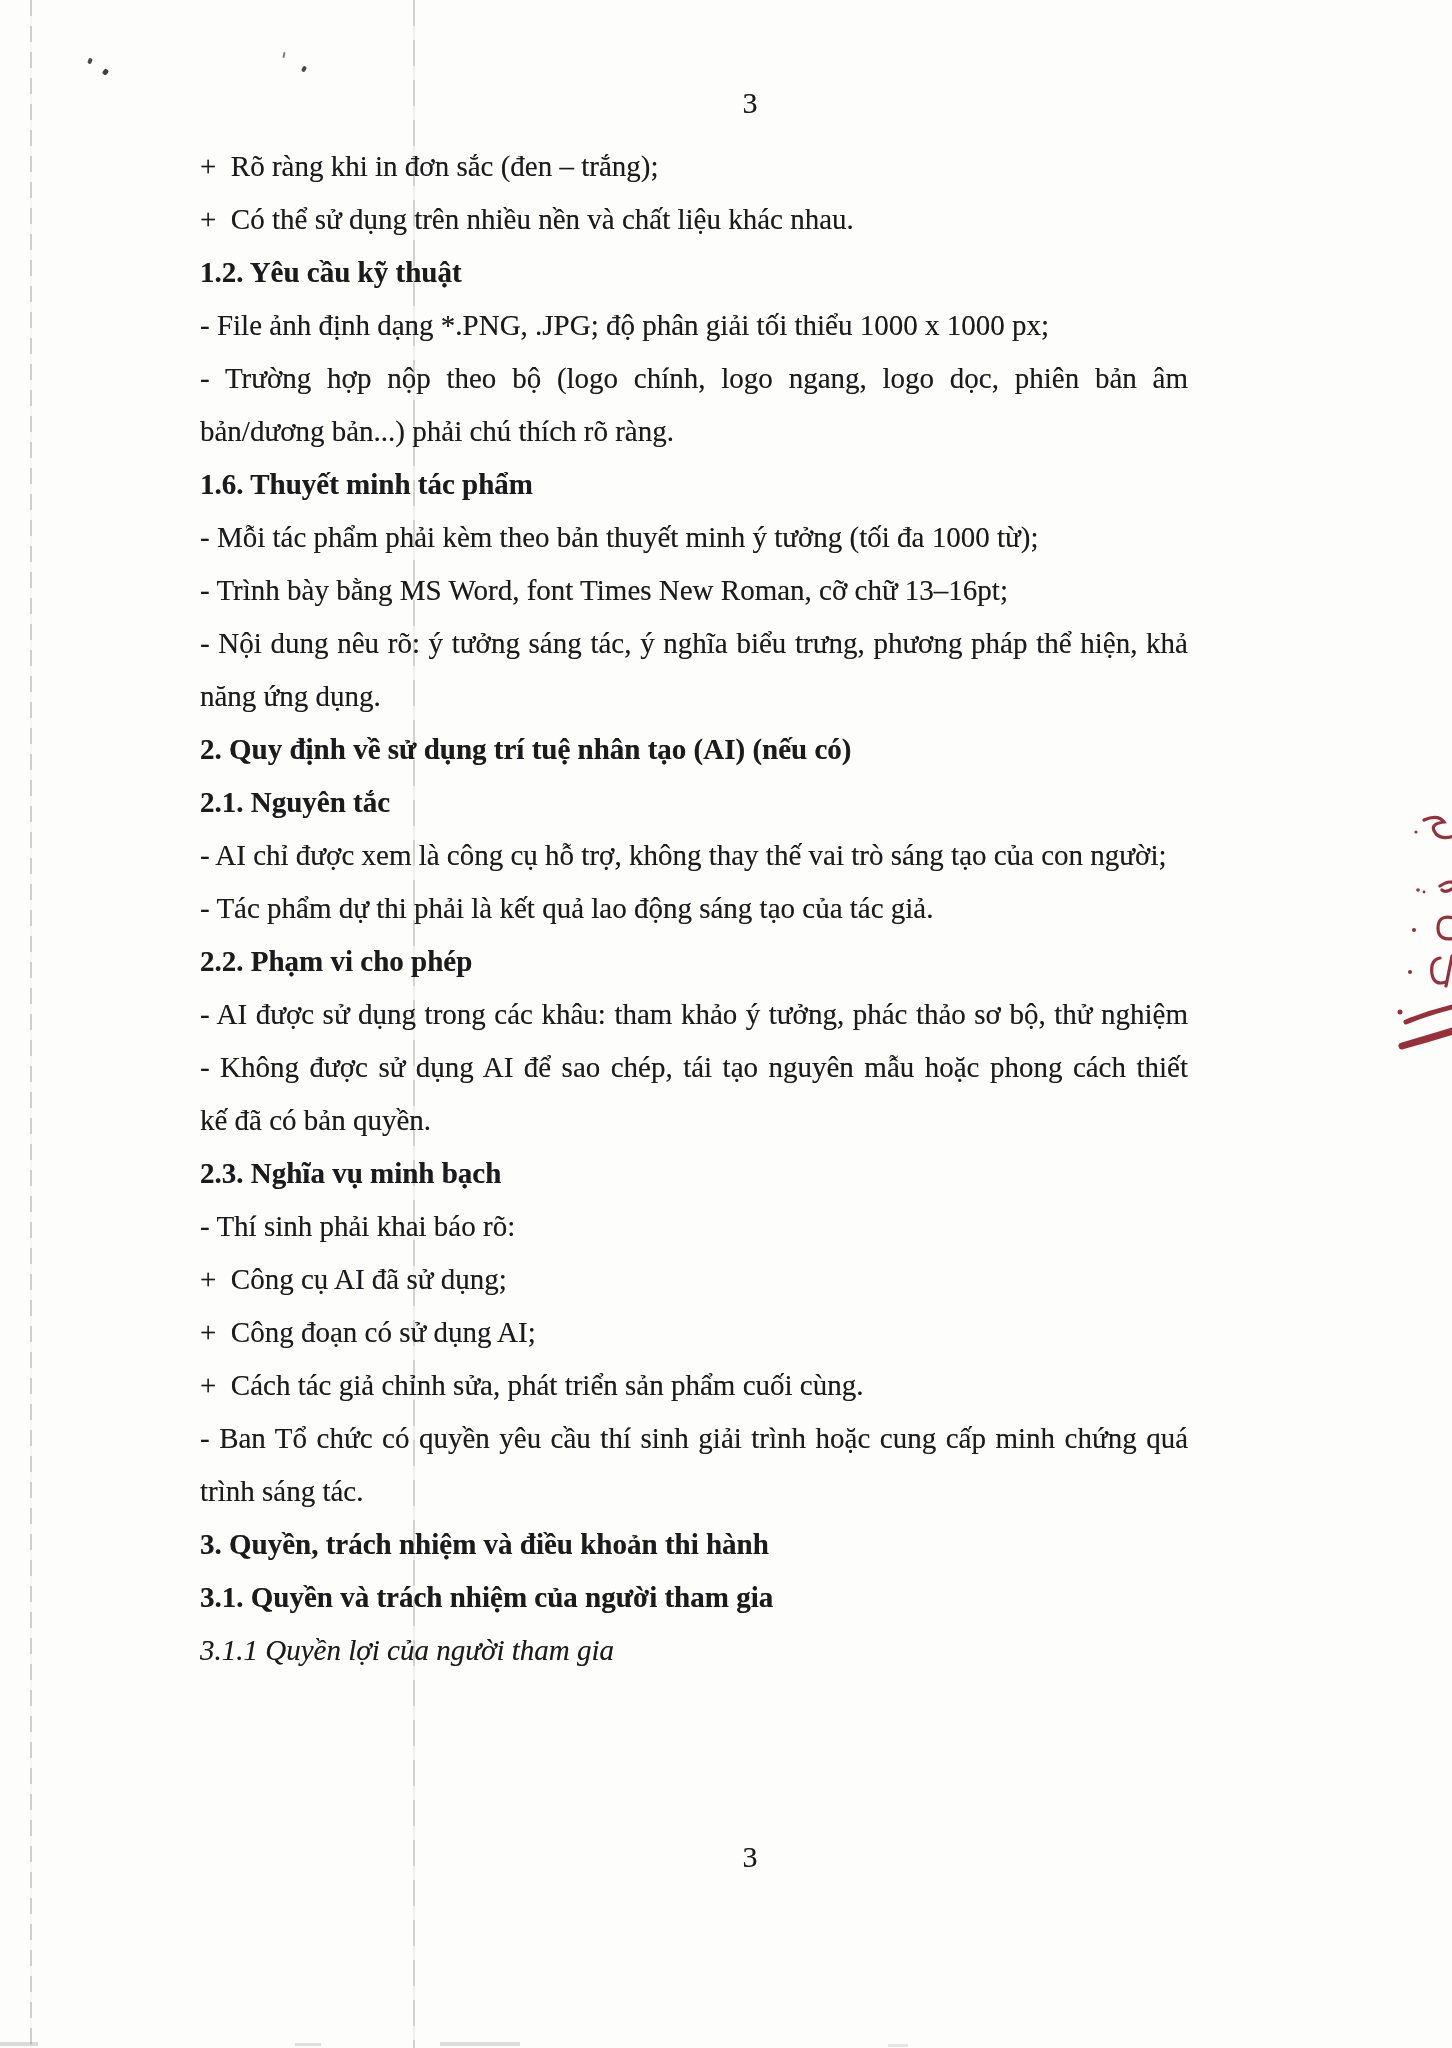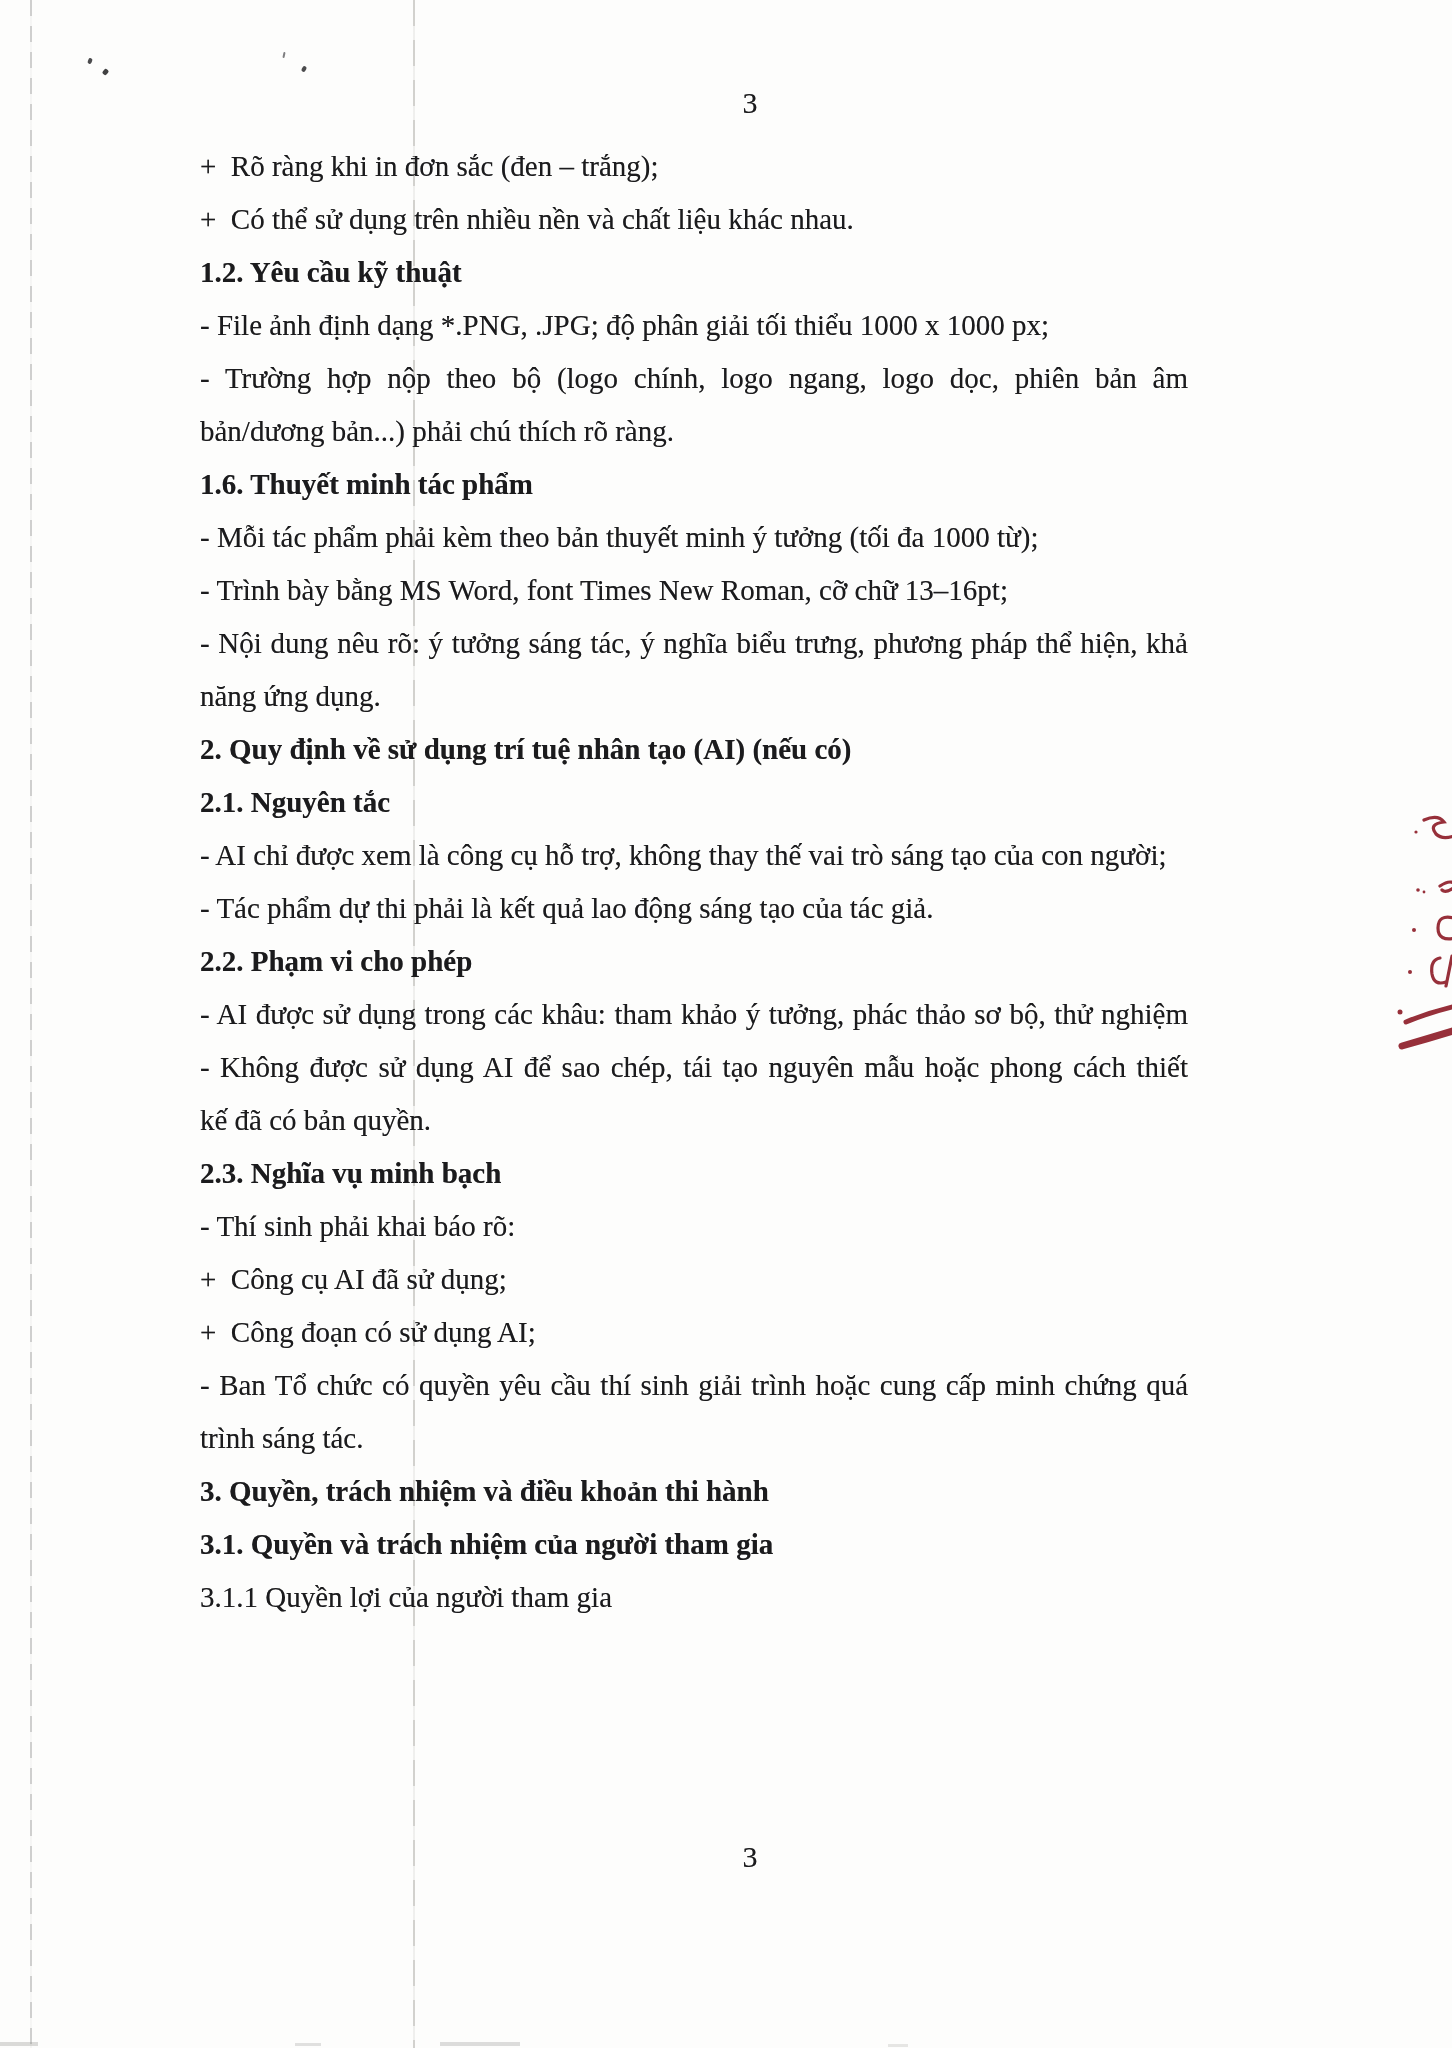--- a/index.html
+++ b/index.html
@@ -39,21 +39,21 @@
     margin:0;padding:0;
     font-size:29px;line-height:53px;
     white-space:nowrap;
     text-shadow:0 0 0.6px rgba(25,25,25,.5);
   }
   .plus{padding-left:145px;}
   .dash{padding-left:110px;}
   .cont{padding-left:0;}
   .hnum{padding-left:0;font-weight:bold;}
   .hsub{padding-left:88px;font-weight:bold;}
-  .hsub2{padding-left:100px;}
+  .hsub2{padding-left:100px;font-style:italic;}
   .just{
     padding-left:0;margin-left:110px;width:988px;
     white-space:normal;
     text-align:justify;
     text-align-last:justify;
   }
   
   .speck{position:absolute;background:#2c2c2e;border-radius:2px;pointer-events:none;}
   .speck.s1{left:88px;top:58px;width:4px;height:6px;transform:rotate(20deg);opacity:.85;}
   .speck.s2{left:103px;top:69px;width:5px;height:6px;transform:rotate(40deg);opacity:.9;}
@@ -100,20 +100,21 @@
     <p class="dash">- AI chỉ được xem là công cụ hỗ trợ, không thay thế vai trò sáng tạo của con người;</p>
     <p class="dash">- Tác phẩm dự thi phải là kết quả lao động sáng tạo của tác giả.</p>
     <p class="hsub">2.2. Phạm vi cho phép</p>
     <p class="just">- AI được sử dụng trong các khâu: tham khảo ý tưởng, phác thảo sơ bộ, thử nghiệm</p>
     <p class="just">- Không được sử dụng AI để sao chép, tái tạo nguyên mẫu hoặc phong cách thiết</p>
     <p class="cont">kế đã có bản quyền.</p>
     <p class="hsub">2.3. Nghĩa vụ minh bạch</p>
     <p class="dash">- Thí sinh phải khai báo rõ:</p>
     <p class="plus">+ Công cụ AI đã sử dụng;</p>
     <p class="plus">+ Công đoạn có sử dụng AI;</p>
+    <p class="plus">+ Cách tác giả chỉnh sửa, phát triển sản phẩm cuối cùng.</p>
     <p class="just">- Ban Tổ chức có quyền yêu cầu thí sinh giải trình hoặc cung cấp minh chứng quá</p>
     <p class="cont">trình sáng tác.</p>
     <p class="hnum">3. Quyền, trách nhiệm và điều khoản thi hành</p>
     <p class="hsub">3.1. Quyền và trách nhiệm của người tham gia</p>
     <p class="hsub2">3.1.1 Quyền lợi của người tham gia</p>
   </div>
 
   <div class="page-num bottom">3</div>
 
   <svg class="redink" width="64" height="280" viewBox="0 0 64 280" aria-hidden="true">

